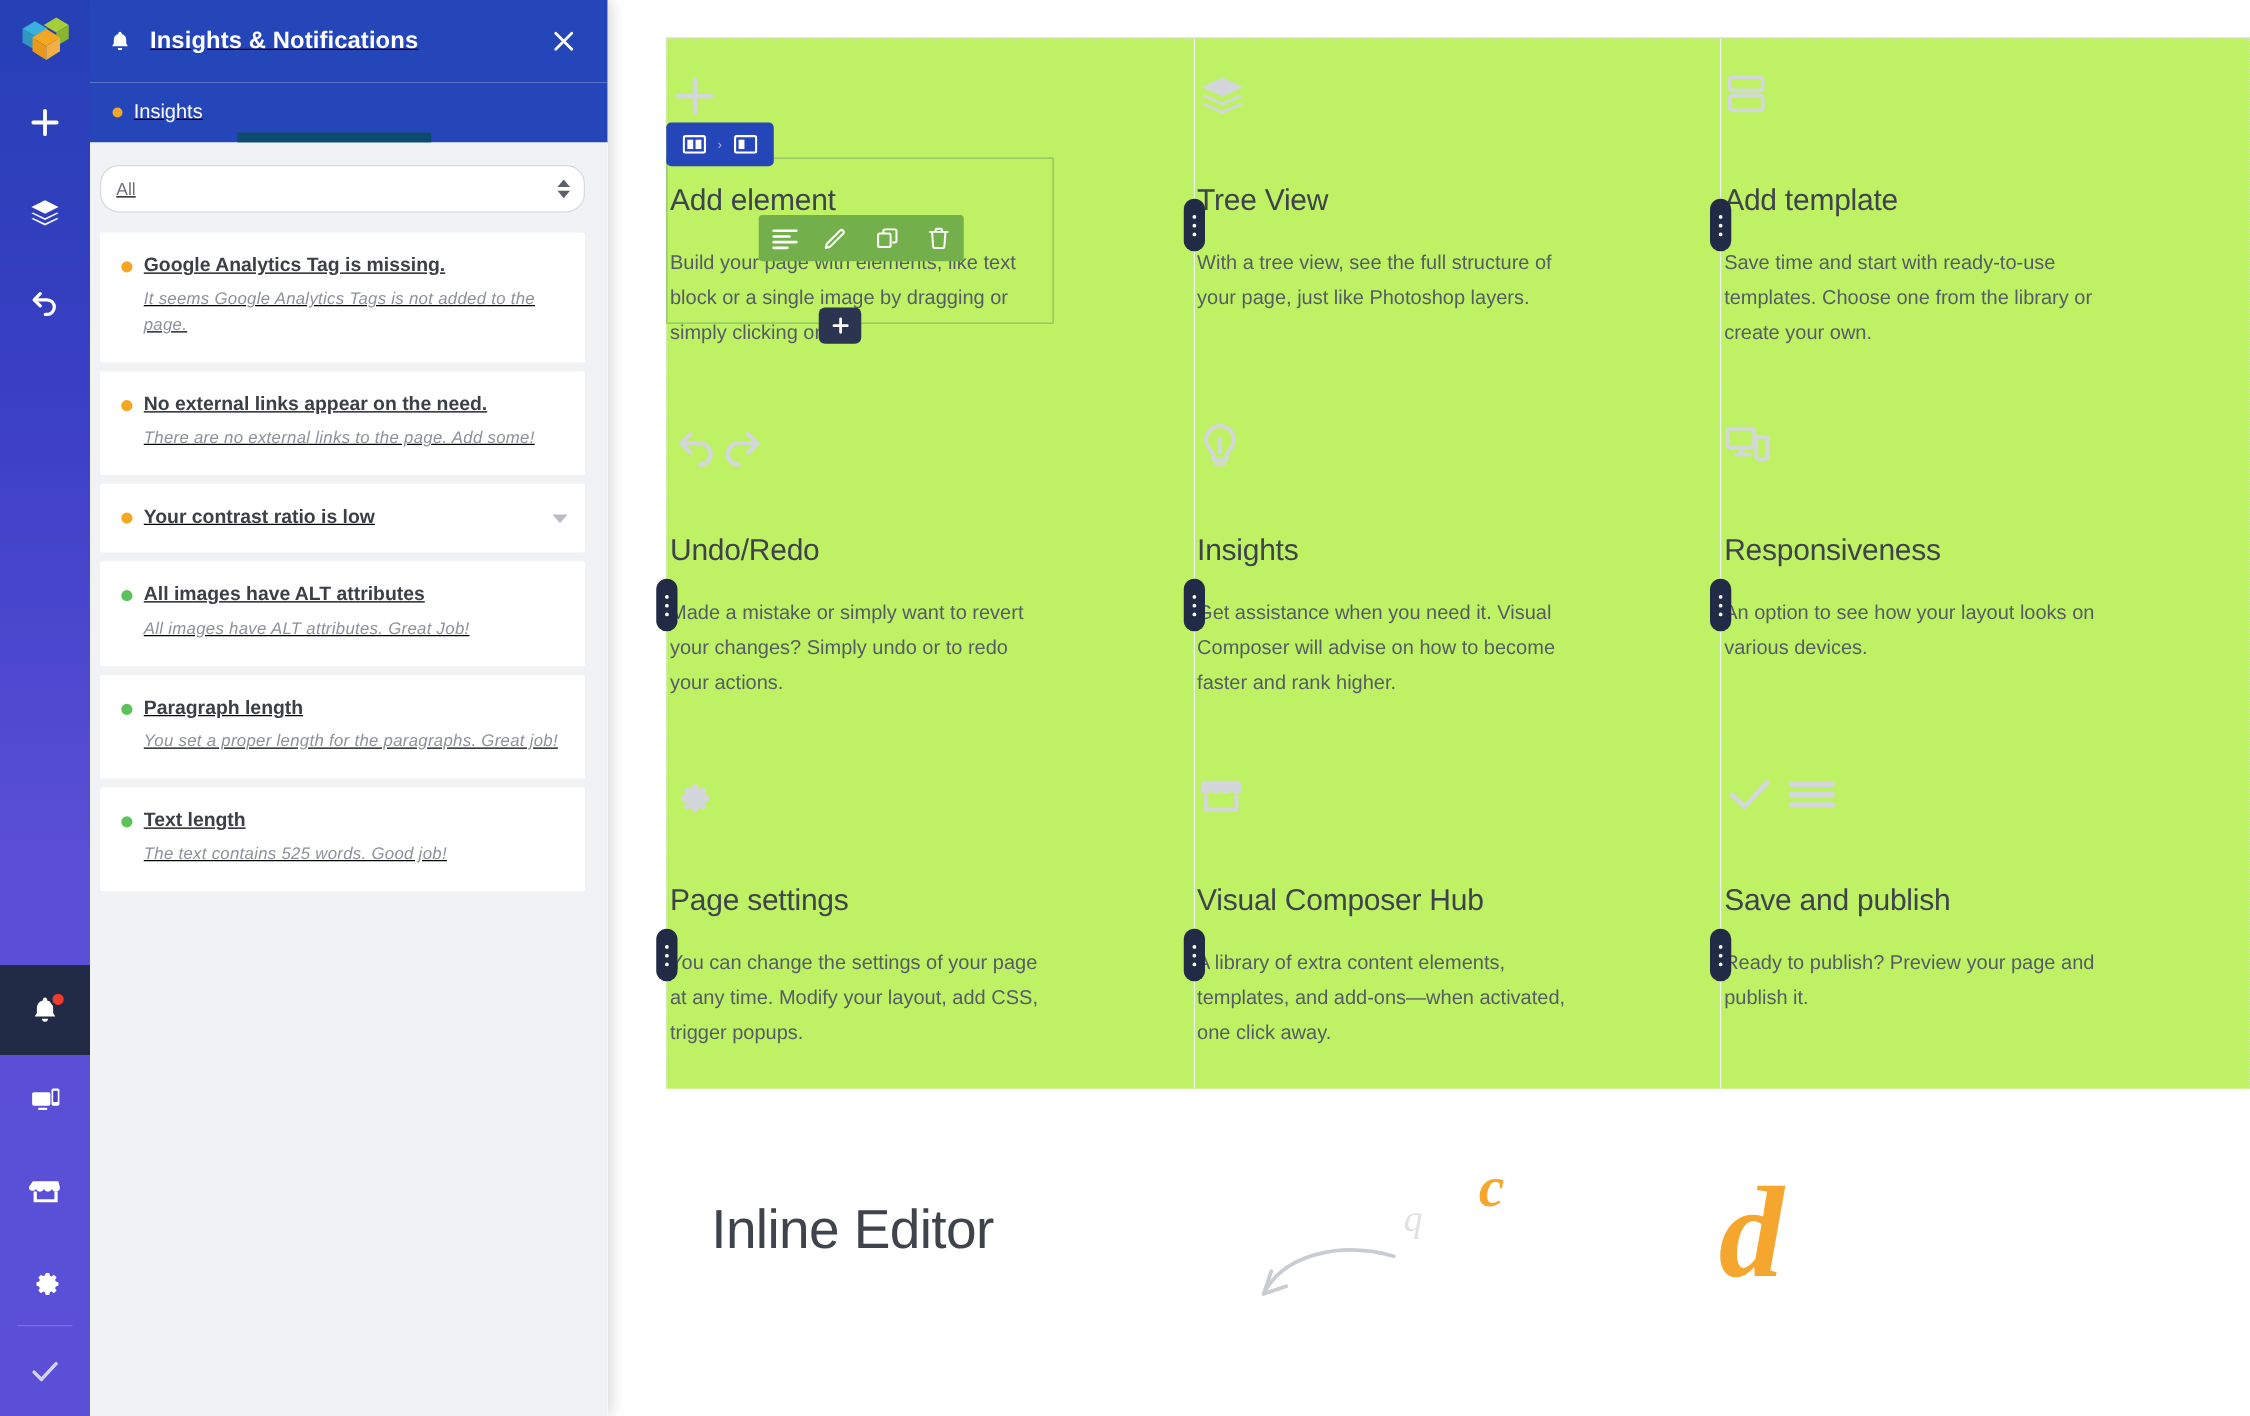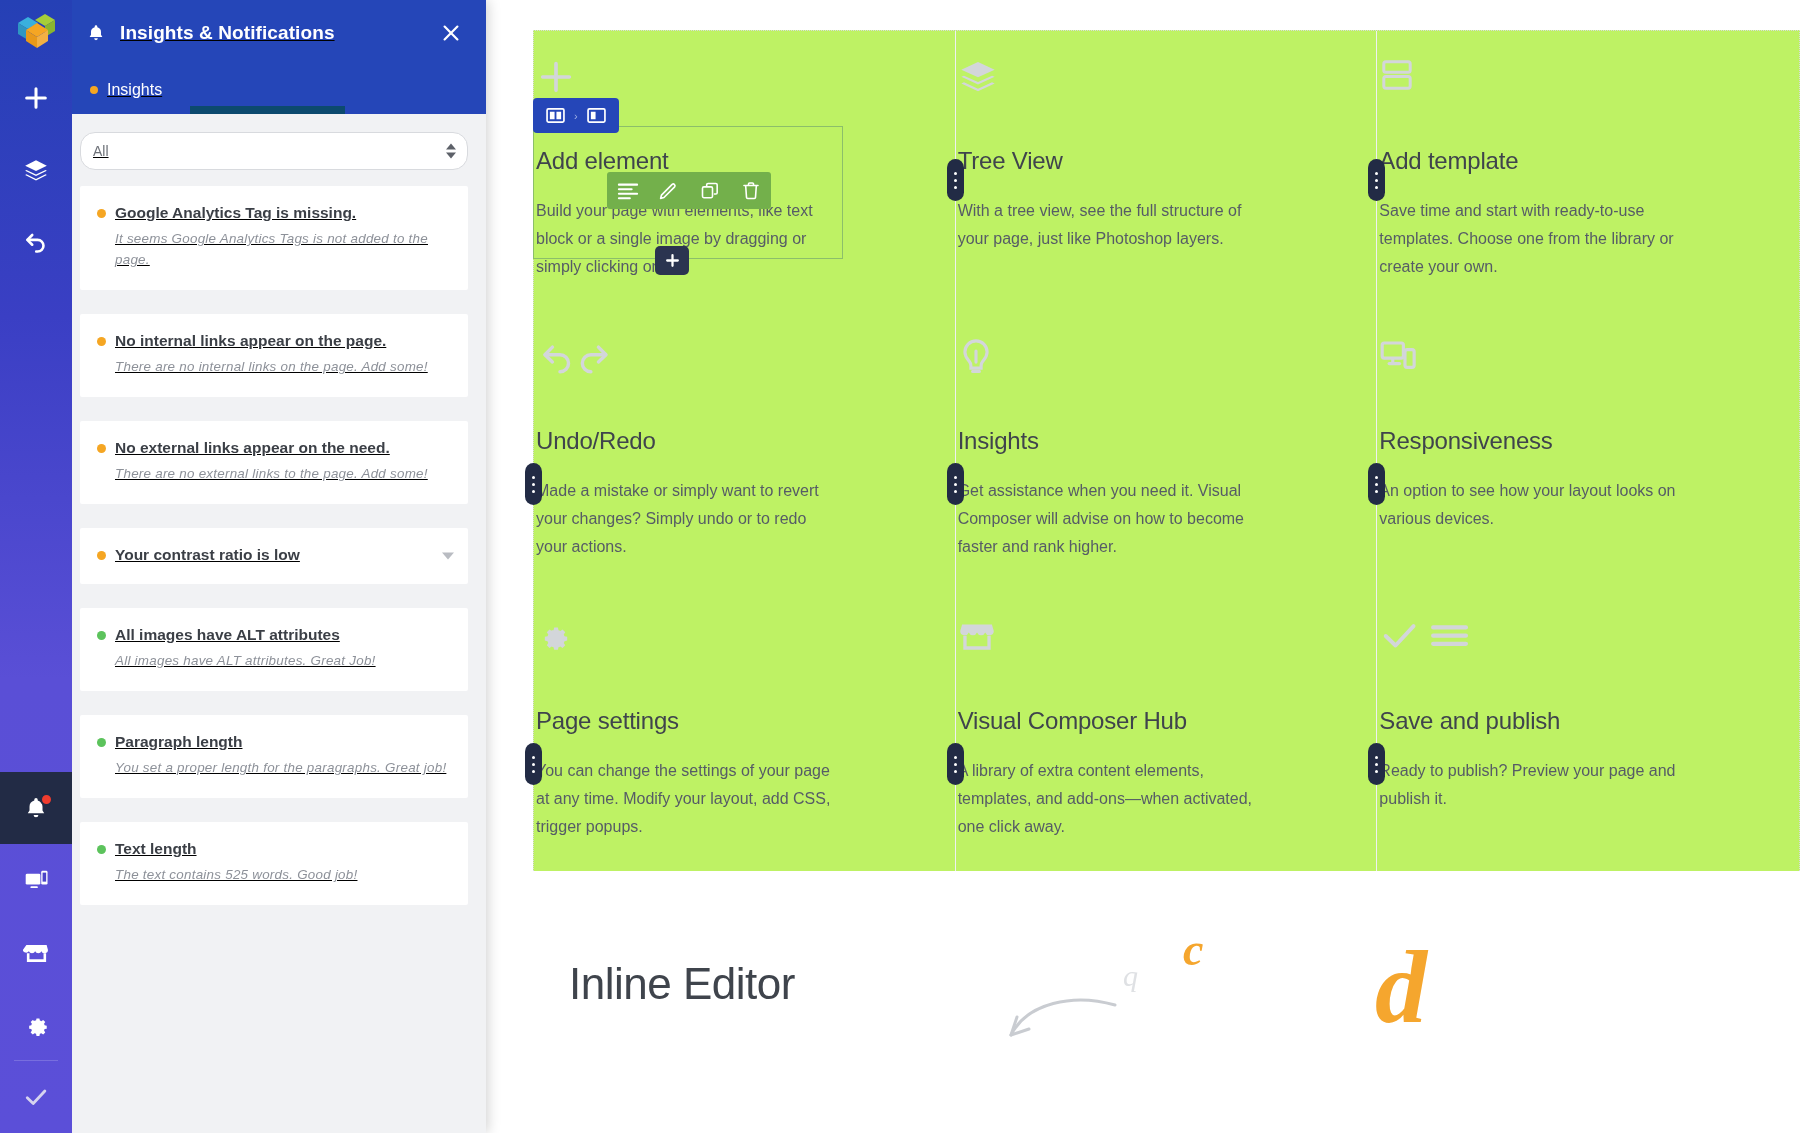--- a/index.html
+++ b/index.html
@@ -70,21 +70,21 @@
     position: relative; margin-bottom: 16px;
   }
   .filter-select .spin {
     position: absolute; right: 11px; top: 50%; transform: translateY(-50%);
     display: flex; flex-direction: column; gap: 3px;
   }
   .tri { width: 0; height: 0; border-left: 5px solid transparent; border-right: 5px solid transparent; }
   .tri.up { border-bottom: 6px solid #5d6169; }
   .tri.dn { border-top: 6px solid #5d6169; }
 
-  .ins-list { display: flex; flex-direction: column; gap: 24px; }
+  .ins-list { display: flex; flex-direction: column; gap: 7px; }
   .ins-card {
     background: #ffffff; border-radius: 2px; padding: 17px 20px 19px 17px;
     position: relative; cursor: pointer;
   }
   .ins-title {
     font-size: 15.5px; font-weight: 700; color: #3b3f46; line-height: 1.25;
     display: flex; align-items: flex-start; gap: 9px;
   }
   .ins-title .dot {
     width: 9px; height: 9px; border-radius: 50%; flex: 0 0 9px; margin-top: 6px;
@@ -290,27 +290,20 @@
         </span>
       </div>
 
       <div class="ins-list" id="ins-list">
           <div class="ins-card">
             <div class="ins-title">
               <span class="dot" style="background:#f5a623"></span>
               <span>Google Analytics Tag is missing.</span>
             </div>
             <div class="ins-desc"><span>It seems Google Analytics Tags is not added to the page.</span></div>
-          </div>
-          <div class="ins-card">
-            <div class="ins-title">
-              <span class="dot" style="background:#f5a623"></span>
-              <span>No internal links appear on the page.</span>
-            </div>
-            <div class="ins-desc"><span>There are no internal links on the page. Add some!</span></div>
           </div>
           <div class="ins-card">
             <div class="ins-title">
               <span class="dot" style="background:#f5a623"></span>
               <span>No external links appear on the need.</span>
             </div>
             <div class="ins-desc"><span>There are no external links to the page. Add some!</span></div>
           </div>
           <div class="ins-card">
             <div class="ins-title">

